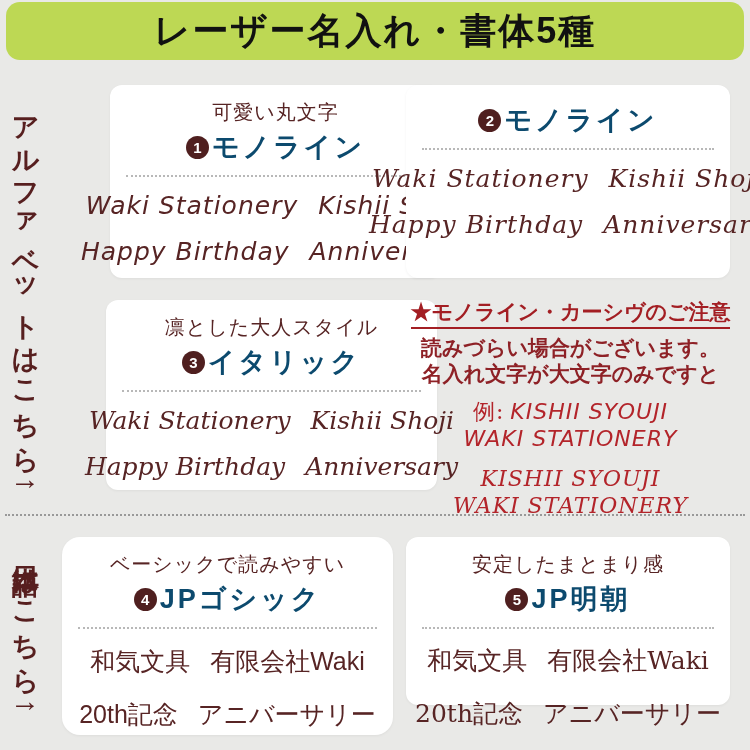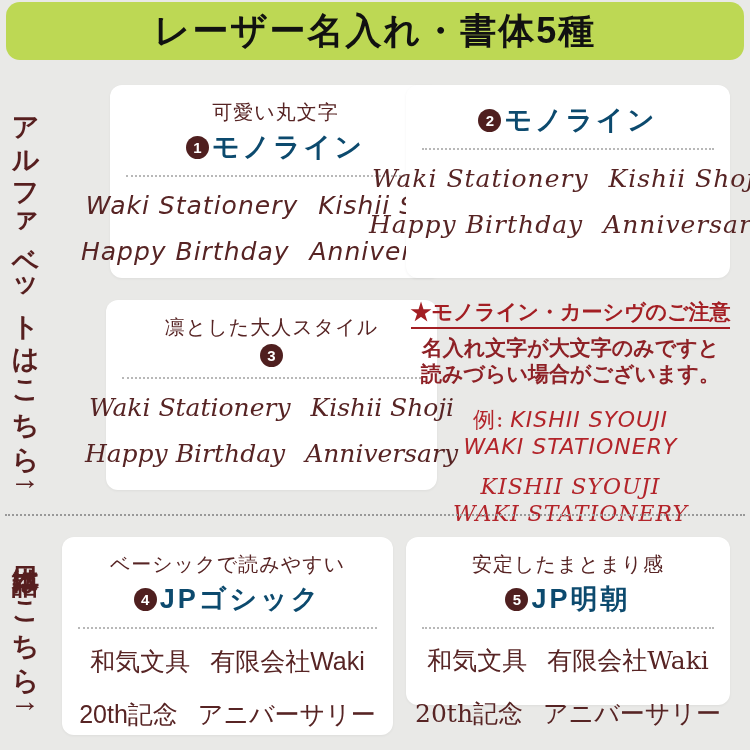--- a/index.html
+++ b/index.html
@@ -17,21 +17,21 @@
   .side-label.bottom { top:522px; height:218px; }
   .vtext { writing-mode:vertical-rl; text-orientation:upright; font-weight:bold; font-size:27px;
            color:#571f1f; letter-spacing:2px; line-height:1; }
   .varrow { font-size:30px; font-weight:bold; color:#571f1f; margin-top:2px; }
 
   .card { position:absolute; background:#ffffff; border-radius:12px; text-align:center;
           box-shadow:0 1px 3px rgba(0,0,0,0.05); padding-top:14px; }
   .card.c1 { left:62px;  top:85px;  width:331px; height:193px;margin-left:48px; }
   .card.c2 { left:406px; top:85px;  width:324px; height:193px; }
   .card.c3 { left:62px;  top:300px; width:331px; height:190px;margin-left:44px; }
-  .card.c4 { left:62px;  top:537px; width:331px; height:198px; }
+  .card.c4 { left:62px;  top:537px; width:331px; height:198px;border-radius:18px; }
   .card.c5 { left:406px; top:537px; width:324px; height:168px; }
 
   .tagline { font-size:20px; color:#572424; letter-spacing:1px; }
   .title-row { display:flex; align-items:center; justify-content:center; gap:3px; margin-top:3px; }
   .num-circle { width:23px; height:23px; border-radius:50%; background:#4f1f1f; color:#fff;
                 font-size:15px; font-weight:bold; line-height:23px; text-align:center; flex:0 0 auto; }
   .card-title { font-size:27px; font-weight:bold; color:#0c4a6e; letter-spacing:3px; }
   .dotline { border-top:2px dotted #b8b8b8; margin:10px 16px 6px 16px; }
 
   .samples { color:#572424; }
@@ -44,21 +44,21 @@
   .f-gothic   { font-family:"Liberation Sans","DejaVu Sans",sans-serif; }
   .f-mincho   { font-family:"DejaVu Serif","Liberation Serif",serif; }
 
   .notice { position:absolute; left:398px; top:298px; width:345px; height:212px; text-align:center; }
   .notice-title { display:inline-block; font-family:"DejaVu Serif","Liberation Serif",serif;
                   font-size:21px; font-weight:bold; color:#a31e23;
                   border-bottom:2px solid #a31e23; padding-bottom:1px; letter-spacing:0px; }
   .notice-body { margin-top:6px; font-family:"DejaVu Serif","Liberation Serif",serif;
                  font-size:21px; color:#8e2126; line-height:1.25; font-weight:bold; }
   .notice-ex { color:#b3242a; font-size:22px; line-height:1.25; white-space:nowrap; }
-  .notice-ex1 { margin-top:18px; }
+  .notice-ex1 { margin-top:10px; }
   .notice-ex2 { margin-top:12px; }
   .ex-prefix { font-family:"DejaVu Serif",serif; font-style:normal; margin-right:6px; }
 
   .section-sep { position:absolute; left:5px; top:514px; width:740px; border-top:2px dotted #999; }
 </style>
 </head>
 <body>
 
 <div class="page">
 
@@ -110,39 +110,40 @@
         <span>Happy Birthday</span>
         <span>Anniversary</span>
       </div>
     </div>
   </div>
 
   <div class="card c3">
     <div class="tagline">凛とした大人スタイル</div>
     <div class="title-row">
       <span class="num-circle">3</span>
+      <span class="card-title">イタリック</span>
     </div>
     <div class="dotline"></div>
     <div class="samples script-samples f-italic">
       <div class="sample-line">
         <span>Waki Stationery</span>
         <span>Kishii Shoji</span>
       </div>
       <div class="sample-line">
         <span>Happy Birthday</span>
         <span>Anniversary</span>
       </div>
     </div>
   </div>
 
   <div class="notice">
     <span class="notice-title">★モノライン・カーシヴのご注意</span>
     <div class="notice-body">
+      <div>読みづらい場合がございます。</div>
       <div>名入れ文字が大文字のみですと</div>
-      <div>読みづらい場合がございます。</div>
     </div>
     <div class="notice-ex notice-ex1 f-monoline">
       <div><span class="ex-prefix">例:</span><span>KISHII SYOUJI</span></div>
       <div>WAKI STATIONERY</div>
     </div>
     <div class="notice-ex notice-ex2 f-cursive">
       <div>KISHII SYOUJI</div>
       <div>WAKI STATIONERY</div>
     </div>
   </div>

